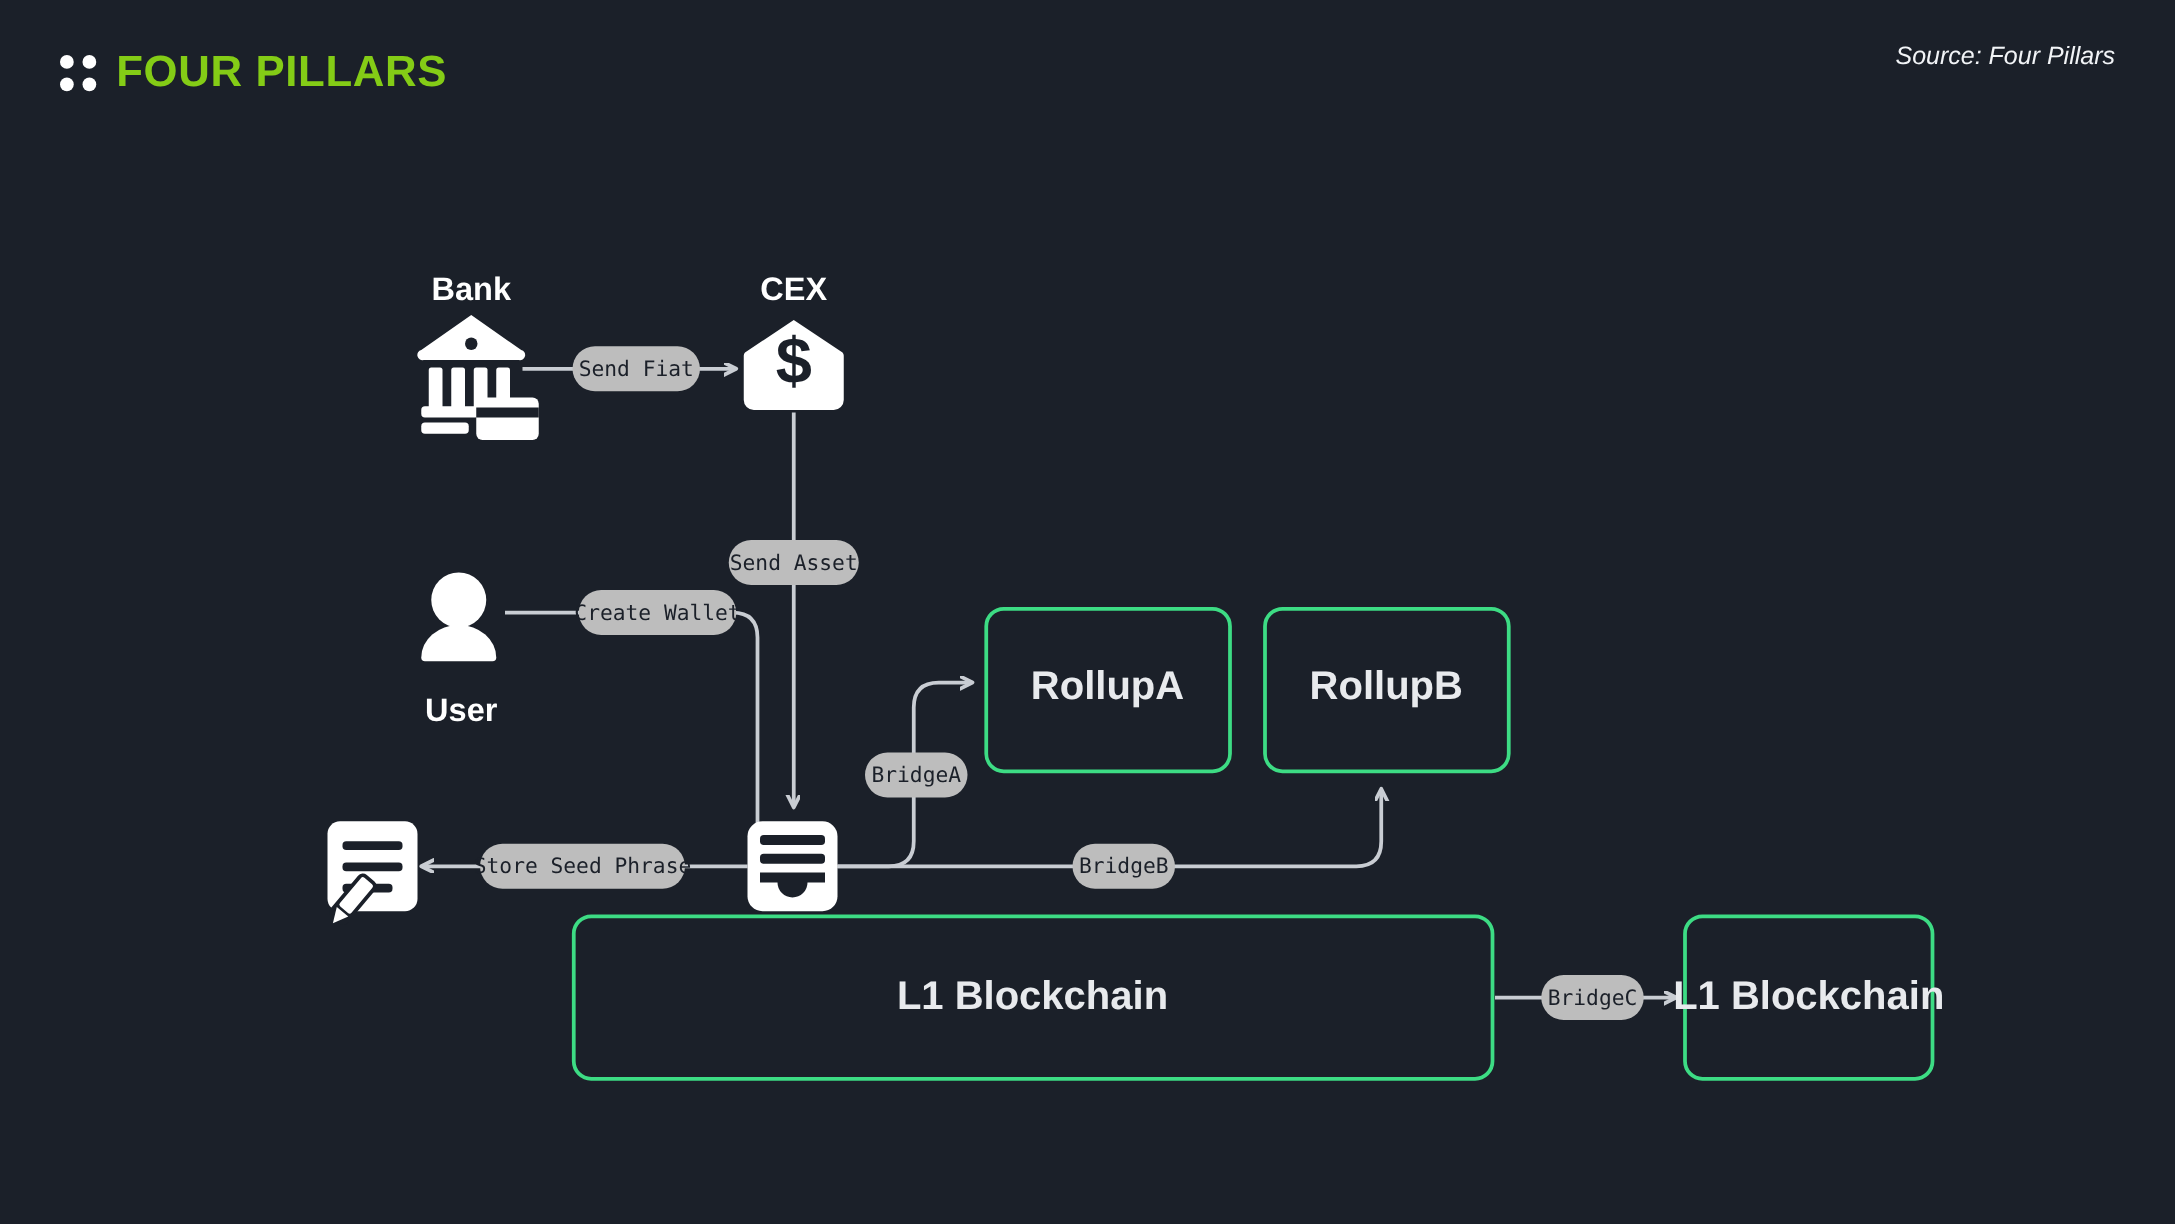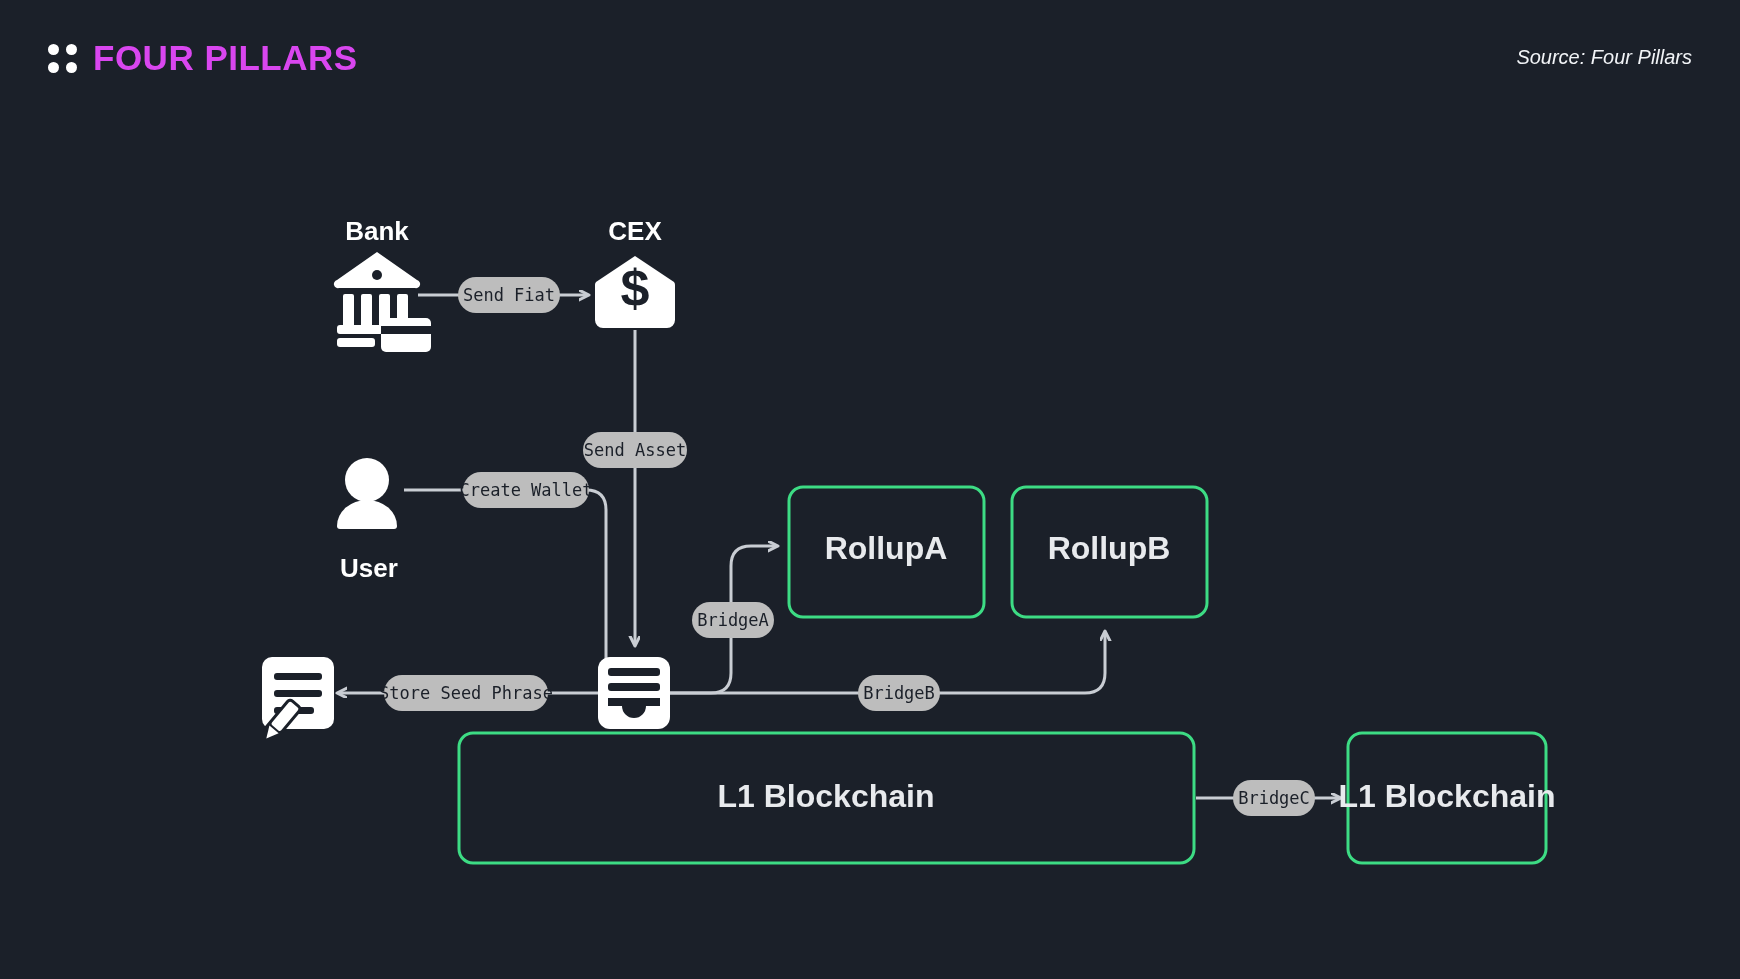--- a/index.html
+++ b/index.html
@@ -35,21 +35,21 @@
     gap: 7px;
   }
   .brand-mark i {
     display: block;
     width: 11px;
     height: 11px;
     border-radius: 50%;
     background: #ffffff;
   }
   .brand-name {
-    color: #d946ef;
+    color: #84cc16;
     font-size: 35px;
     font-weight: bold;
     letter-spacing: 0.5px;
     white-space: nowrap;
   }
   .header-right {
     position: absolute;
     right: 48px;
     top: 34px;
     text-align: right;
@@ -57,21 +57,20 @@
   .deck-title {
     color: #ffffff;
     font-size: 35px;
     font-weight: bold;
     white-space: nowrap;
   }
   .deck-source {
     color: #f2f4f7;
     font-size: 20px;
     font-style: italic;
-    margin-top: 12px;
     white-space: nowrap;
   }
   
   .canvas {
     position: absolute;
     left: 0;
     top: 0;
     width: 1740px;
     height: 979px;
   }

